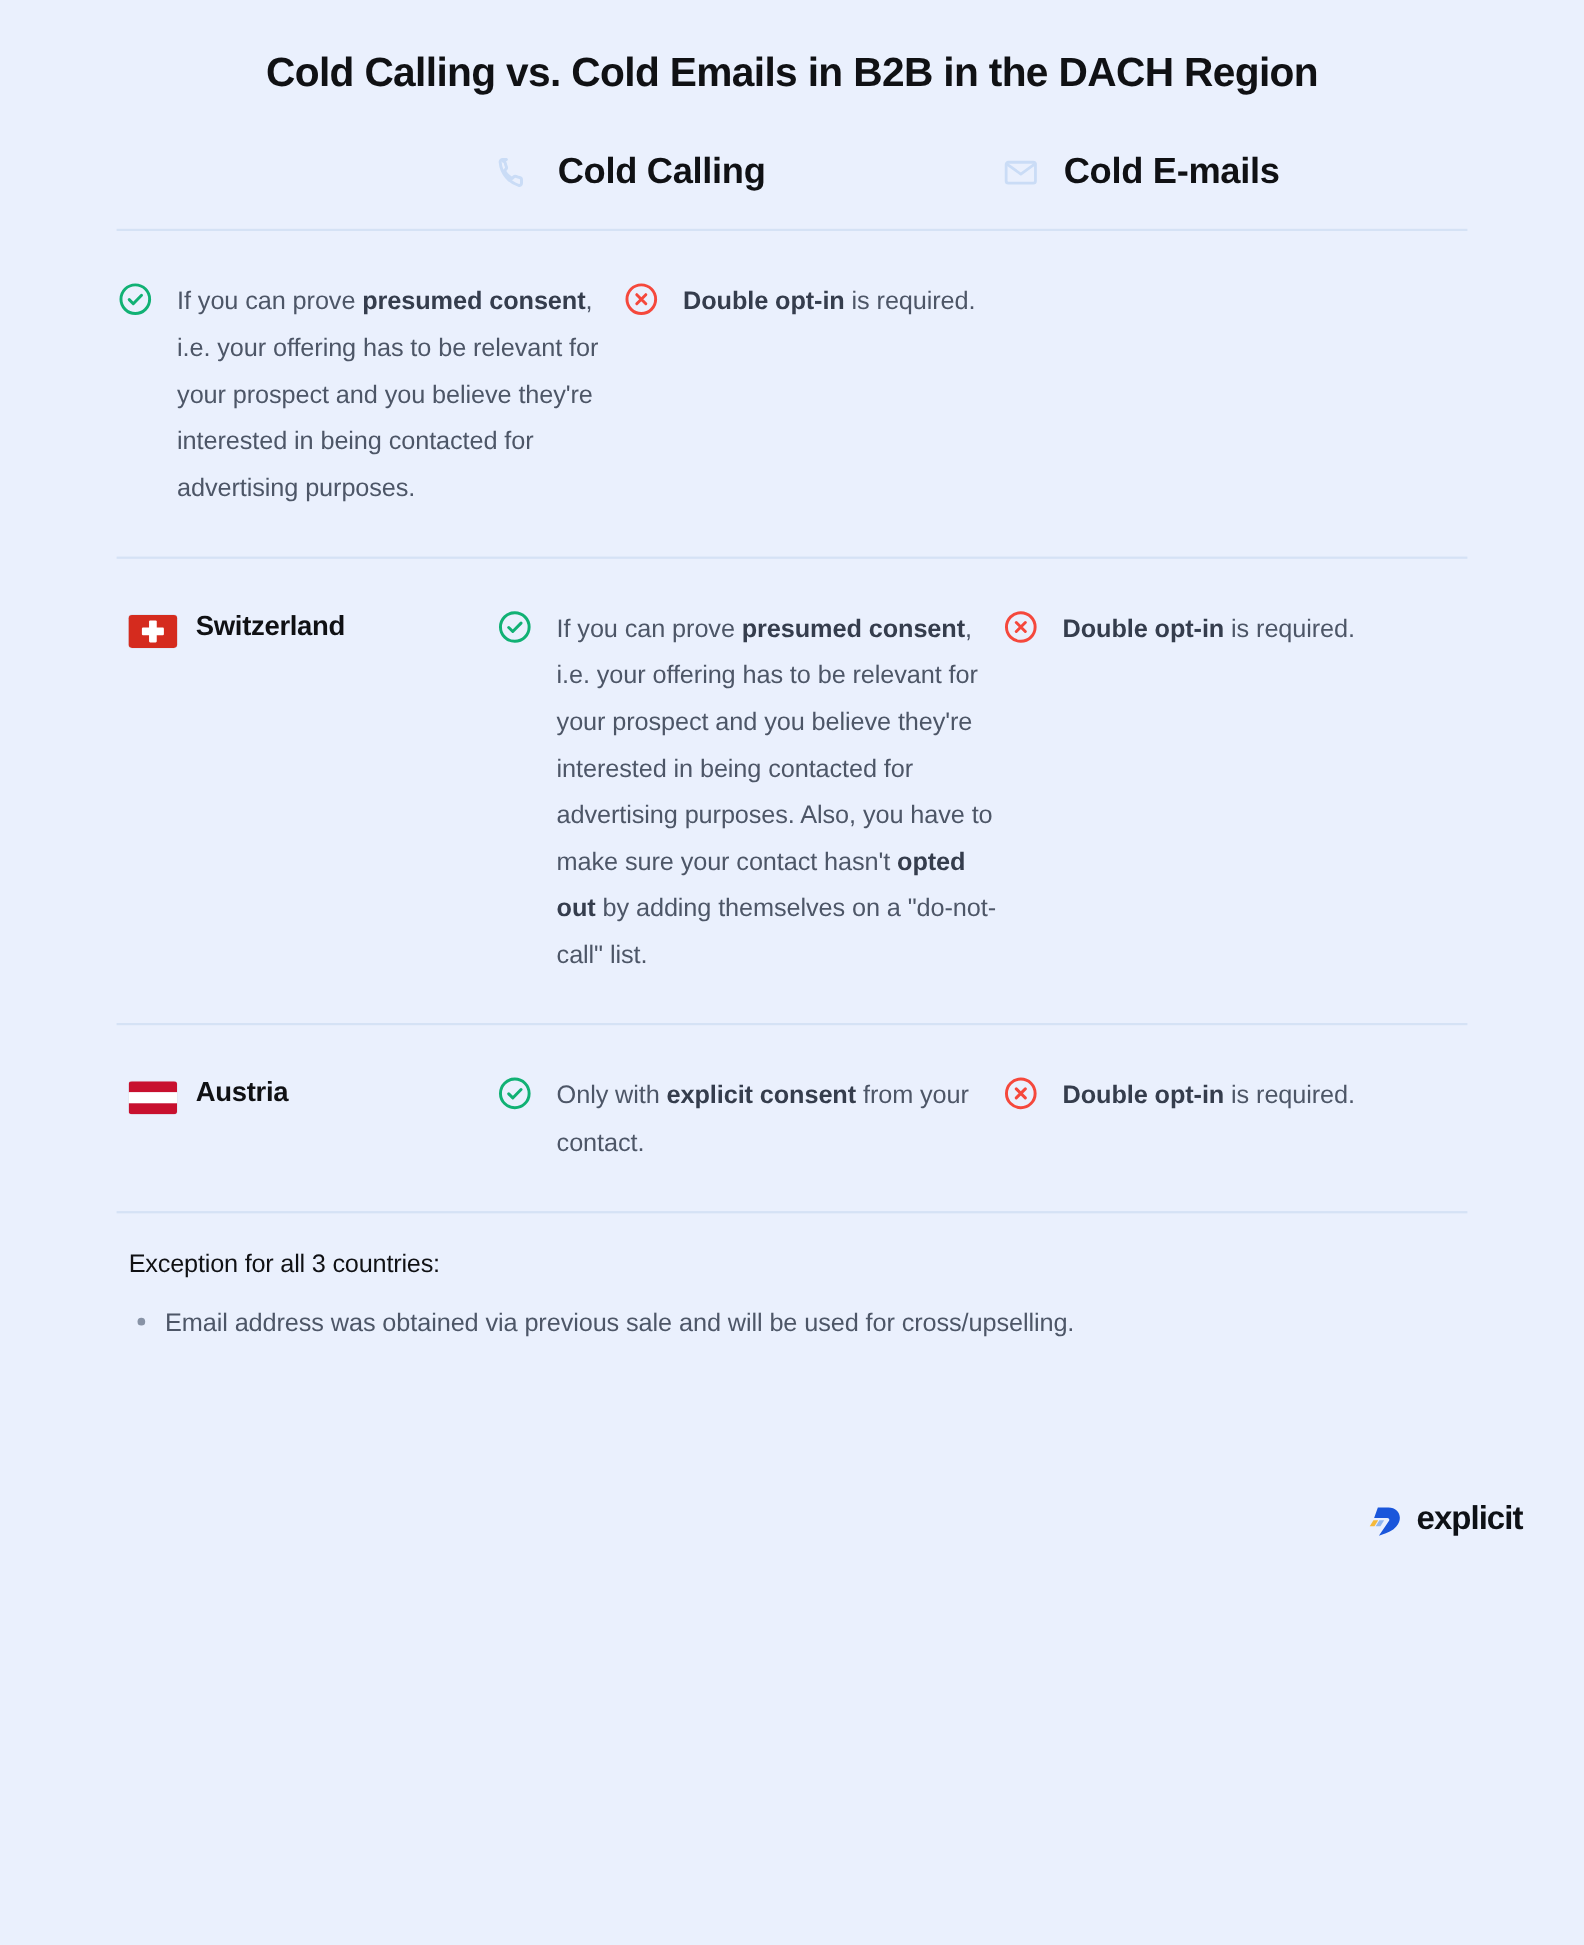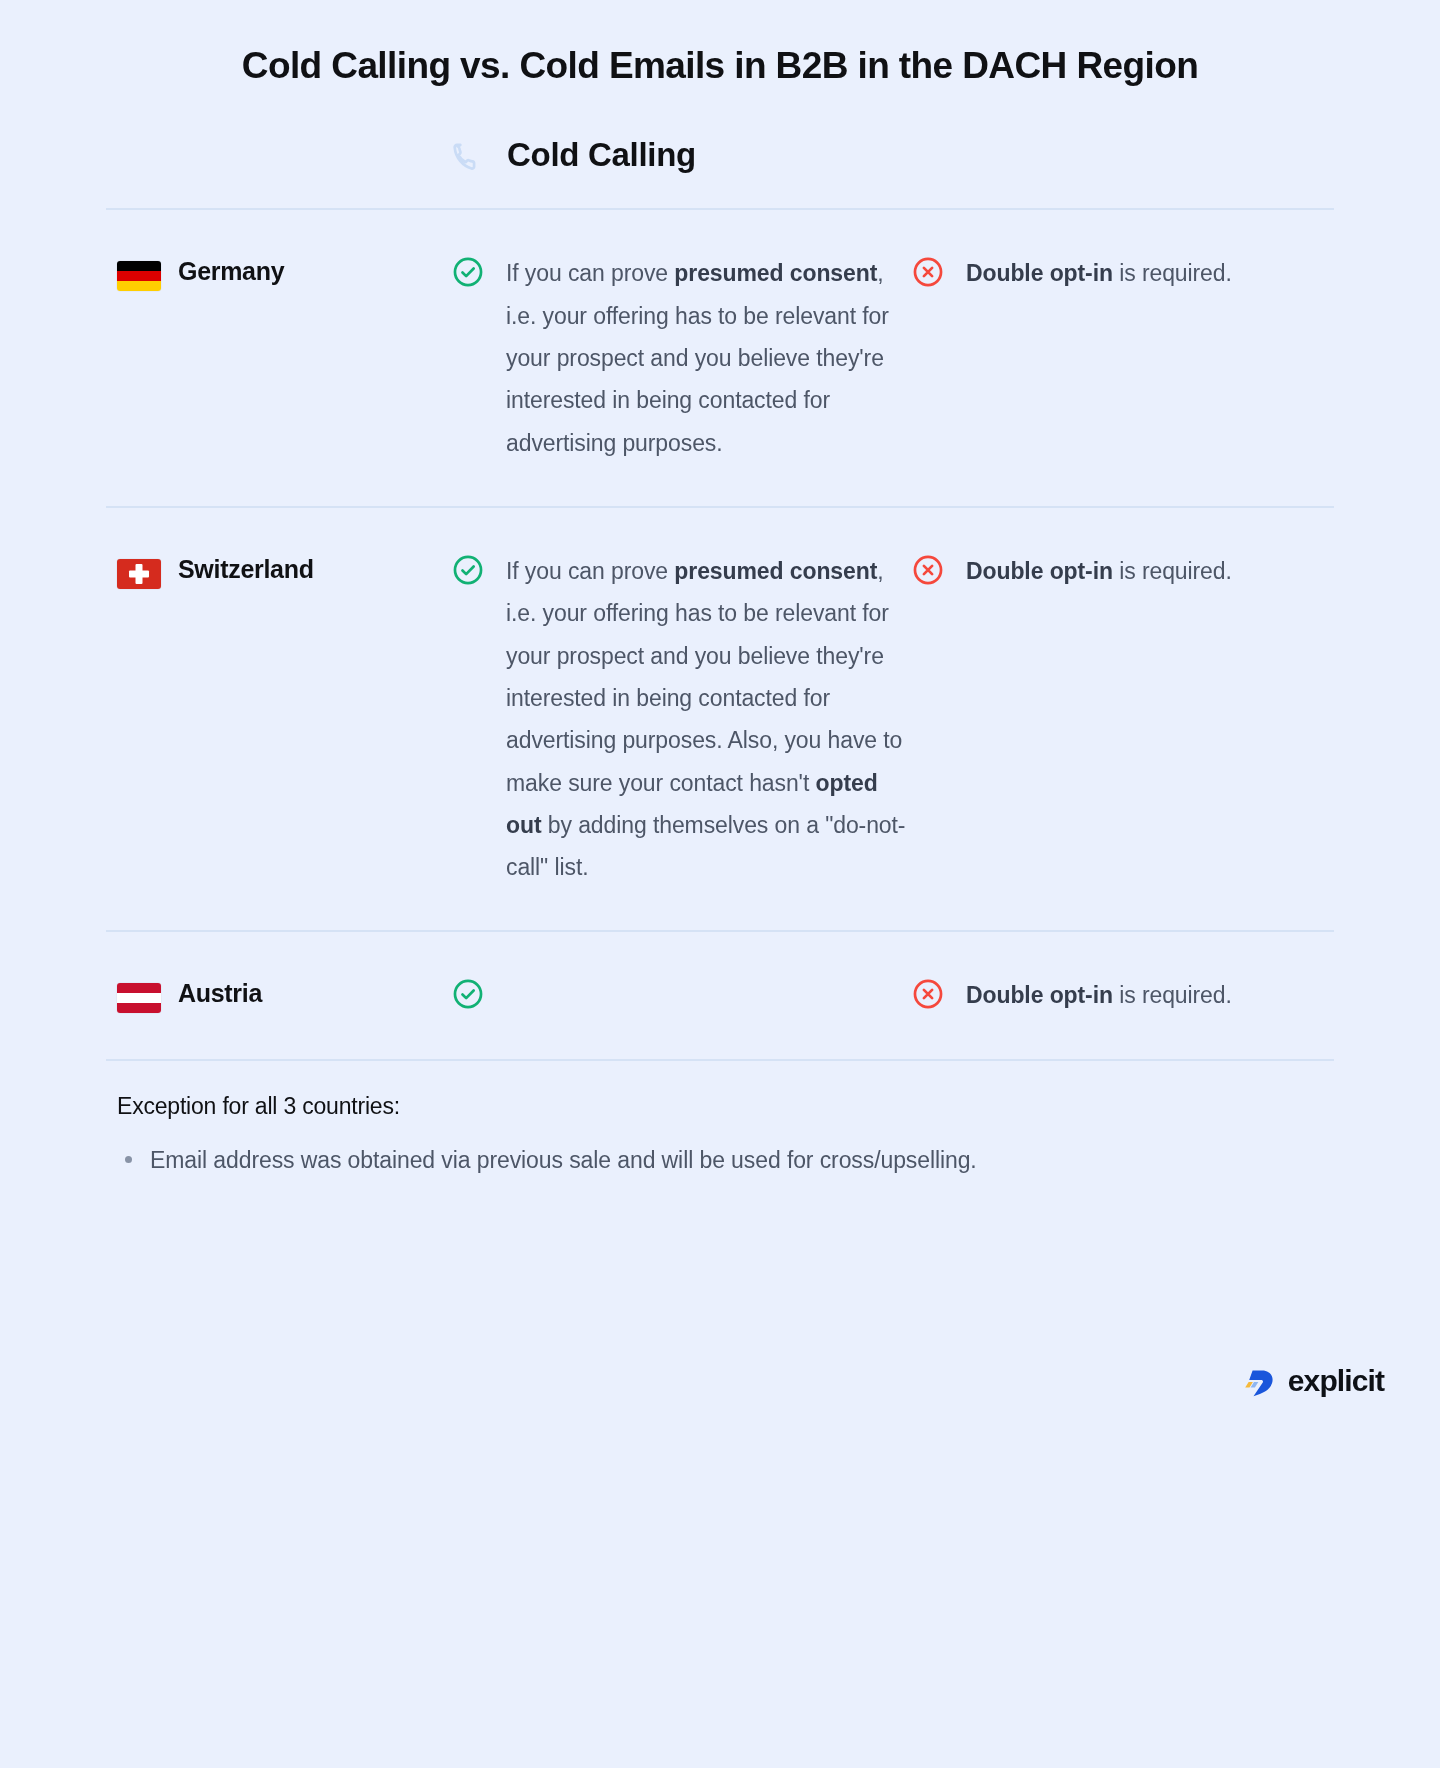--- a/index.html
+++ b/index.html
@@ -220,33 +220,36 @@
         <div class="head-cell">
           <span class="status-icon">
             <svg viewBox="0 0 24 24" fill="none" stroke="#cadcf6" stroke-width="1.9" stroke-linecap="round" stroke-linejoin="round">
               <path d="M6.6 3.5H4.2c-.9 0-1.7.8-1.6 1.7.3 3.6 1.7 7 4 9.7 2.1 2.5 4.8 4.3 7.9 5.2.9.3 1.8-.4 1.8-1.3v-2.3c0-.7-.5-1.3-1.2-1.4-.8-.1-1.6-.4-2.3-.7-.5-.2-1.1-.1-1.5.3l-1 1c-2.1-1.2-3.8-2.9-5-5l1-1c.4-.4.5-1 .3-1.5-.3-.7-.6-1.5-.7-2.3-.1-.7-.6-1.2-1.3-1.3z"></path>
             </svg>
           </span>
           <span class="head-label">Cold Calling</span>
         </div>
       </div>
 
+      <div class="col-cell">
+        <div class="head-cell">
+          <span class="status-icon">
+            <svg viewBox="0 0 24 24" fill="none" stroke="#cadcf6" stroke-width="1.8" stroke-linecap="round" stroke-linejoin="round">
+              <rect x="2.6" y="5.3" width="18.8" height="13.4" rx="1.4"></rect>
+              <path d="M2.9 6.3l9.1 6.6 9.1-6.6"></path>
+            </svg>
+          </span>
+          <span class="head-label">Cold E-mails</span>
+        </div>
+      </div>
     </div>
 
     <div class="divider"></div>
 
     <div class="row data-row">
-      <div class="col-country">
-        <span class="flag flag-de">
-          <span class="s s1"></span>
-            <span class="s s2"></span>
-            <span class="s s3"></span>
-        </span>
-        <span class="country-name">Germany</span>
-      </div>
       <div class="col-cell">
         <span class="status-icon">
           <svg viewBox="0 0 24 24" fill="none" stroke="#11b174" stroke-width="1.9" stroke-linecap="round" stroke-linejoin="round">
             <circle cx="12" cy="12" r="9.2"></circle>
             <path d="M8.1 12.3l2.6 2.6 5.3-5.4"></path>
           </svg>
         </span>
         <span class="cell-text">If you can prove <b>presumed consent</b>, i.e. your offering has to be relevant for your prospect and you believe they're interested in being contacted for advertising purposes.</span>
       </div>
       <div class="col-cell">
@@ -301,20 +304,21 @@
         </span>
         <span class="country-name">Austria</span>
       </div>
       <div class="col-cell">
         <span class="status-icon">
           <svg viewBox="0 0 24 24" fill="none" stroke="#11b174" stroke-width="1.9" stroke-linecap="round" stroke-linejoin="round">
             <circle cx="12" cy="12" r="9.2"></circle>
             <path d="M8.1 12.3l2.6 2.6 5.3-5.4"></path>
           </svg>
         </span>
+        <span class="cell-text">Only with <b>explicit consent</b> from your contact.</span>
       </div>
       <div class="col-cell">
         <span class="status-icon">
           <svg viewBox="0 0 24 24" fill="none" stroke="#f5483c" stroke-width="1.9" stroke-linecap="round" stroke-linejoin="round">
             <circle cx="12" cy="12" r="9.2"></circle>
             <path d="M9.1 9.1l5.8 5.8M14.9 9.1l-5.8 5.8"></path>
           </svg>
         </span>
         <span class="cell-text"><b>Double opt-in</b> is required.</span>
       </div>

